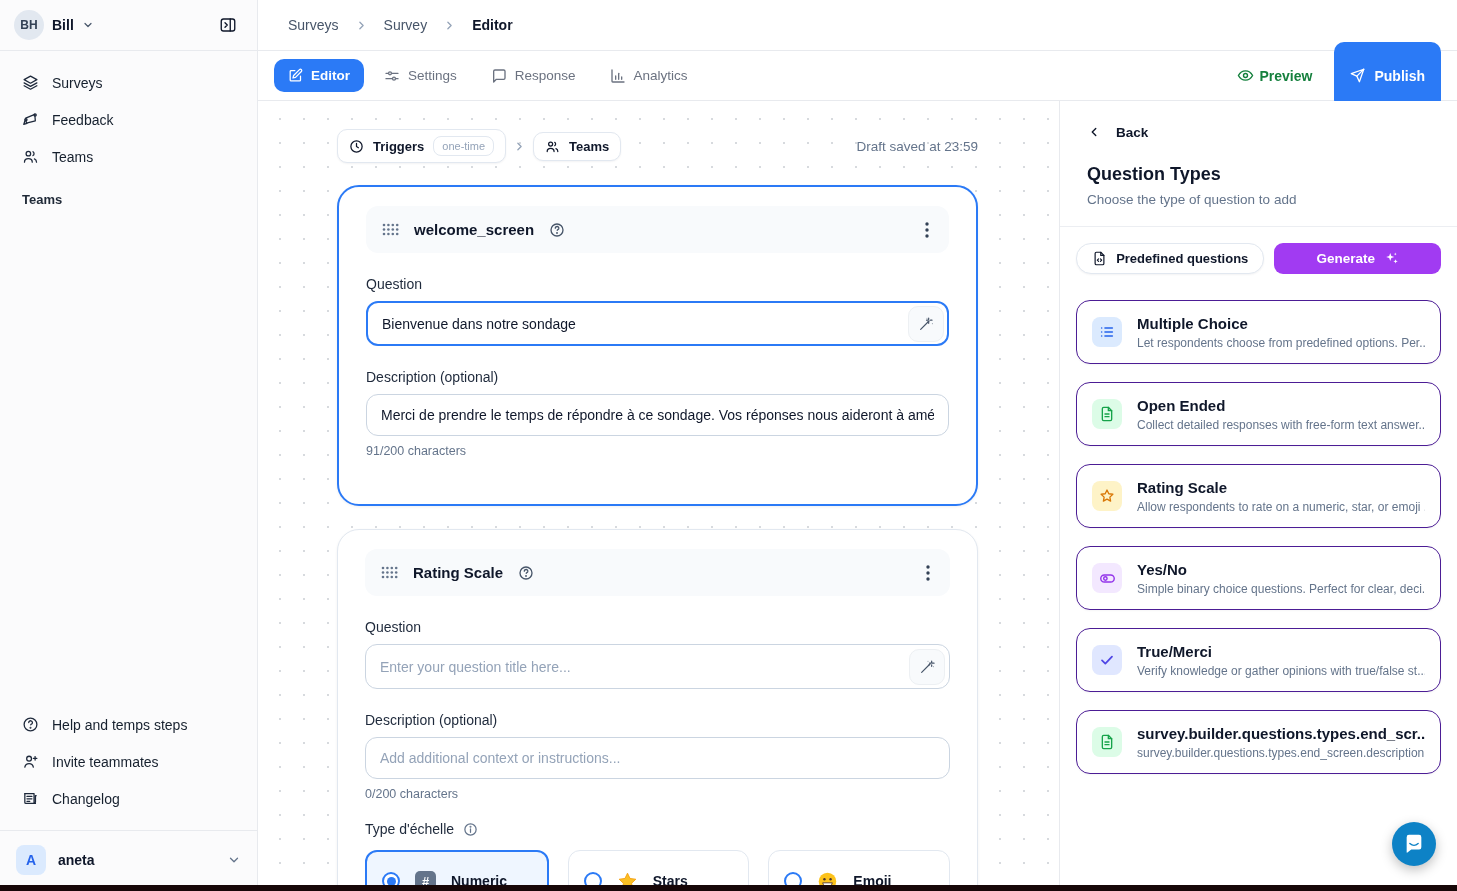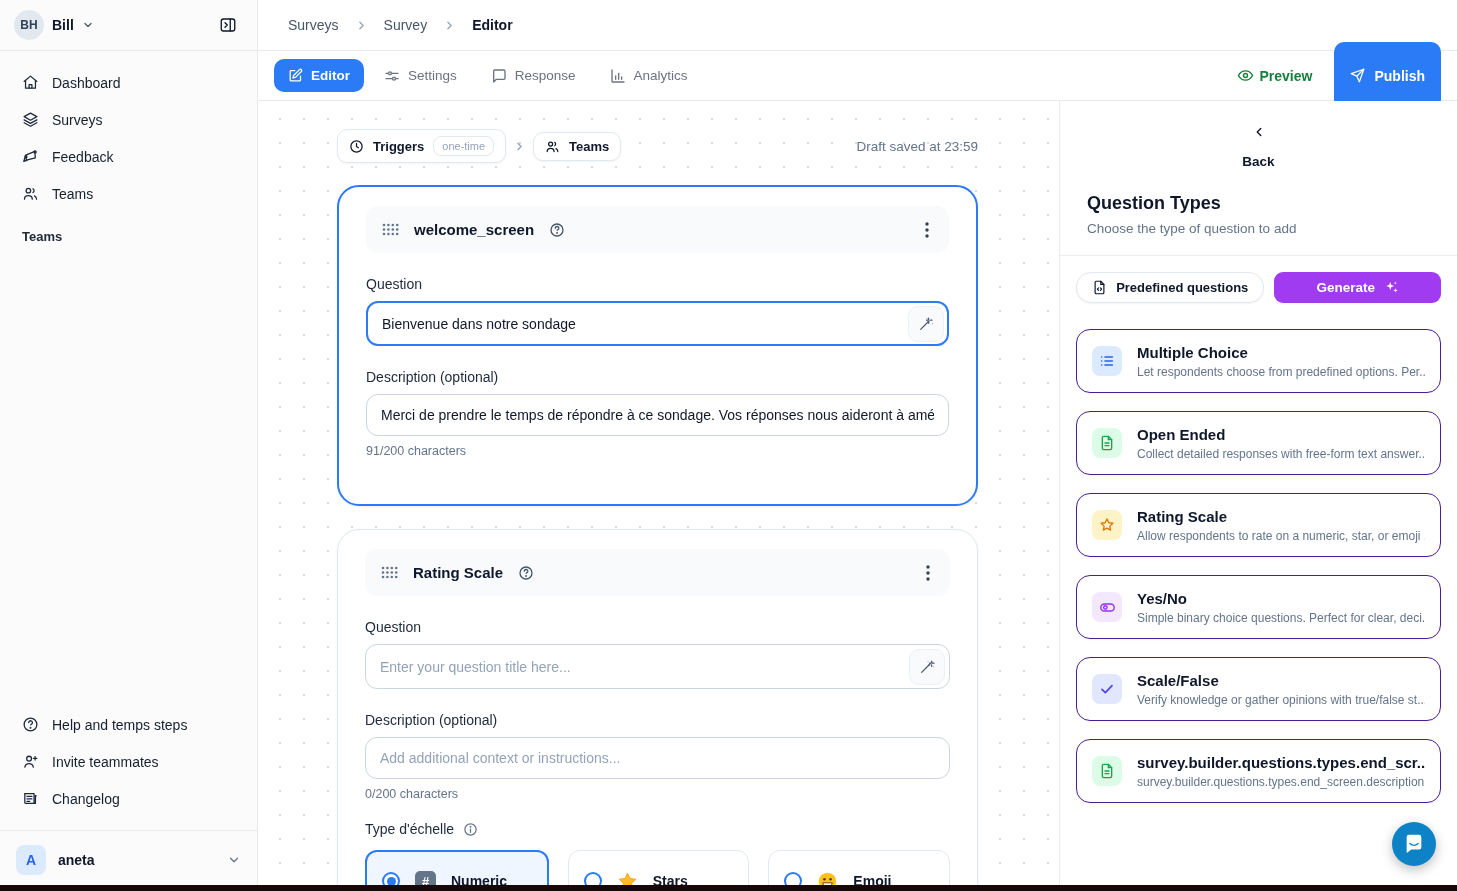--- a/index.html
+++ b/index.html
@@ -83,21 +83,21 @@
   .scale-options { display:flex; gap:19px; }
   .scale-opt { flex:1; height:62px; border:1px solid #e2e8f0; border-radius:12px; background:#fff; display:flex; align-items:center; gap:15px; padding:0 15px; font-size:14px; font-weight:600; color:#0f172a; cursor:pointer; }
   .scale-opt.selected { background:#eff6ff; border:2px solid #2b7af6; }
   .radio { width:18px; height:18px; min-width:18px; border-radius:50%; border:2px solid #2b7af6; background:#fff; display:flex; align-items:center; justify-content:center; }
   .radio.checked::after { content:""; width:9px; height:9px; border-radius:50%; background:#2b7af6; }
   .opt-emoji { display:flex; align-items:center; }
   .keycap { width:21px; height:21px; border-radius:5px; background:#64748b; color:#fff; font-size:13px; font-weight:700; display:flex; align-items:center; justify-content:center; }
 
   
   .panel { width:398px; min-width:398px; background:#fff; border-left:1px solid #e8eaee; display:flex; flex-direction:column; padding-top:24px; }
-  .panel-back { display:flex; align-items:center; gap:15px; padding:0 27px; font-size:13.5px; font-weight:600; color:#0f172a; background:none; border:none; cursor:pointer; font-family:inherit;flex-direction:column; }
+  .panel-back { display:flex; align-items:flex-start; gap:15px; padding:0 27px; font-size:13.5px; font-weight:600; color:#0f172a; background:none; border:none; cursor:pointer; font-family:inherit; }
   .panel-title { padding:0 27px; margin-top:24px; font-size:18px; font-weight:700; color:#0f172a; }
   .panel-sub { padding:0 27px; margin-top:7px; font-size:13.5px; color:#64748b; }
   .panel-divider { border-top:1px solid #eceef2; margin-top:19px; }
   .panel-actions { display:flex; gap:10px; padding:16px 16px 0; }
   .predef-btn { flex:1.12; height:31px; border:1px solid #e2e8f0; border-radius:15px; background:#fff; display:flex; align-items:center; justify-content:center; gap:9px; font-size:13px; font-weight:600; color:#0f172a; cursor:pointer; font-family:inherit; box-shadow:0 1px 2px rgba(16,24,40,.05); }
   .generate-btn { flex:1; height:31px; border:none; border-radius:9px; background:#a13bf2; color:#fff; display:flex; align-items:center; justify-content:center; gap:9px; font-size:13.5px; font-weight:600; cursor:pointer; font-family:inherit; }
   .type-list { padding:26px 16px; display:flex; flex-direction:column; gap:18px; overflow:hidden; }
   .type-card { border:1px solid #4c1d95; border-radius:14px; background:#fff; min-height:64px; display:flex; align-items:center; gap:15px; padding:0 15px; cursor:pointer; box-shadow:0 1px 2px rgba(16,24,40,.04); }
   .type-icon { width:30px; height:30px; min-width:30px; border-radius:8px; display:flex; align-items:center; justify-content:center; }
   .ti-blue   { background:#dbeafe; color:#2563eb; }
@@ -132,30 +132,20 @@
           <svg width="18" height="18" viewBox="0 0 24 24" fill="none" stroke="currentColor" stroke-width="1.8" stroke-linecap="round" stroke-linejoin="round">
               <rect x="3" y="4" width="18" height="16" rx="3"></rect>
               <line x1="15" y1="4" x2="15" y2="20"></line>
               <path d="M8 9l3 3-3 3"></path>
             </svg>
         </span>
       </button>
     </div>
 
     <nav class="sb-nav">
-      <div class="sb-item">
-        <span class="ic">
-          <svg width="17" height="17" viewBox="0 0 24 24" fill="none" stroke="currentColor" stroke-width="1.8" stroke-linecap="round" stroke-linejoin="round">
-              <path d="M3 10.5L12 3l9 7.5"></path>
-              <path d="M5 9v11h14V9"></path>
-              <path d="M10 20v-5h4v5"></path>
-            </svg>
-        </span>
-        <span>Dashboard</span>
-      </div>
       <div class="sb-item">
         <span class="ic">
           <svg width="17" height="17" viewBox="0 0 24 24" fill="none" stroke="currentColor" stroke-width="1.8" stroke-linecap="round" stroke-linejoin="round">
               <path d="M12 3l9 5-9 5-9-5 9-5z"></path>
               <path d="M3 12.5l9 5 9-5"></path>
               <path d="M3 16.5l9 5 9-5"></path>
             </svg>
         </span>
         <span>Surveys</span>
       </div>
@@ -598,21 +588,21 @@
             </div>
           </div>
 
           <div class="type-card">
             <span class="type-icon ti-indigo">
               <svg width="16" height="16" viewBox="0 0 24 24" fill="none" stroke="currentColor" stroke-width="2.6" stroke-linecap="round" stroke-linejoin="round">
                   <path d="M4.5 12.5l5 5L19.5 7"></path>
                 </svg>
             </span>
             <div class="type-texts">
-              <div class="type-title">Scale/False</div>
+              <div class="type-title">True/Merci</div>
               <div class="type-desc">Verify knowledge or gather opinions with true/false st...</div>
             </div>
           </div>
 
           <div class="type-card">
             <span class="type-icon ti-green">
               <svg width="16" height="16" viewBox="0 0 24 24" fill="none" stroke="currentColor" stroke-width="2" stroke-linecap="round" stroke-linejoin="round">
                   <path d="M14 2H7a2 2 0 00-2 2v16a2 2 0 002 2h10a2 2 0 002-2V7z"></path>
                   <path d="M14 2v5h5"></path>
                   <line x1="9" y1="12" x2="15" y2="12"></line>

